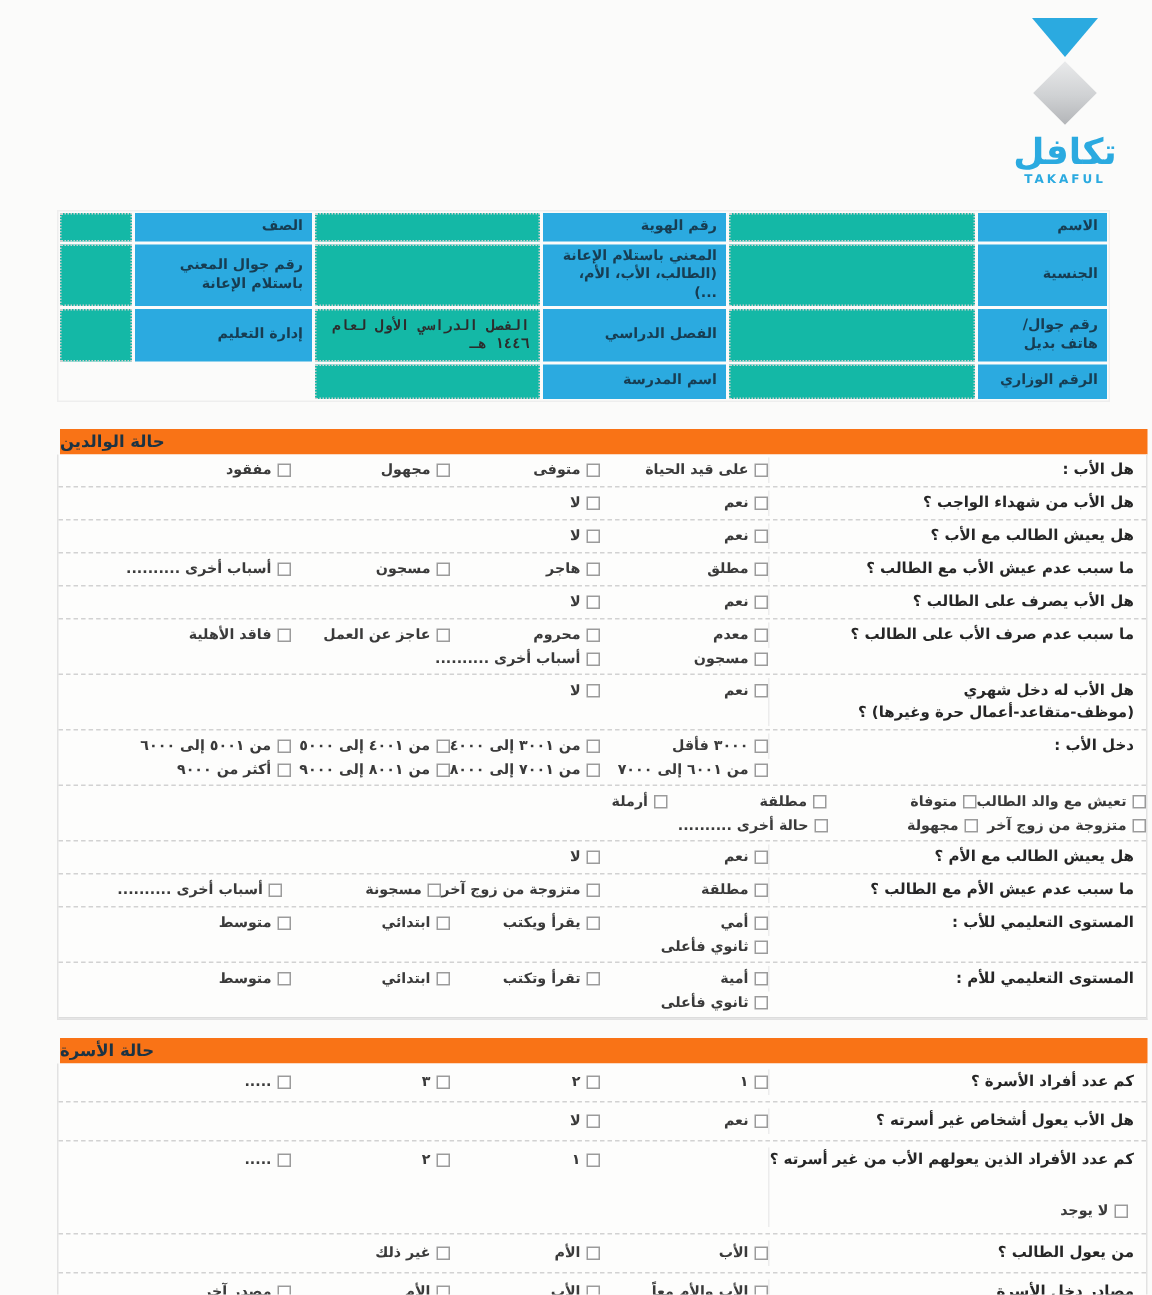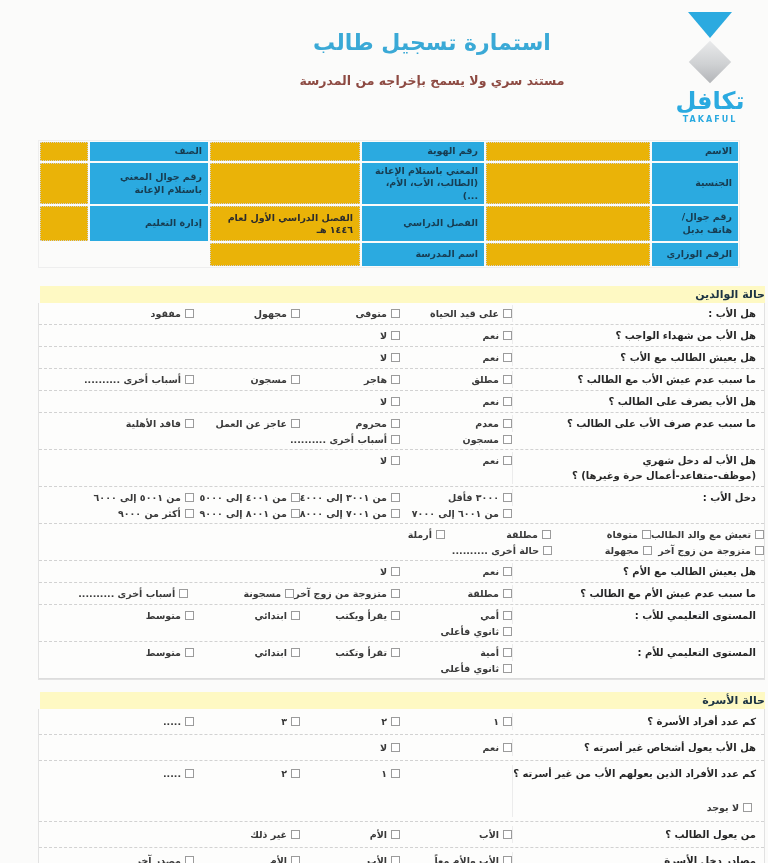--- a/index.html
+++ b/index.html
@@ -25,25 +25,25 @@
 
   
   .info{margin:16px 25px 0 0;width:700px;display:flex;flex-direction:column;border:1px solid #eee;}
   .irow{display:grid;grid-template-columns:88px 166px 124px 152px 120px 1fr;}
   .irow:nth-child(1){min-height:21px;}
   .irow:nth-child(2){min-height:40px;}
   .irow:nth-child(3){min-height:37px;}
   .irow:nth-child(4){min-height:25px;}
   .icell{display:flex;align-items:center;font-size:9.5px;box-sizing:border-box;}
   .icell.label{background:#2baae0;color:#173d52;font-weight:bold;padding:2px 6px;margin:1px;line-height:1.3;}
-  .icell.value{background:#eab308;border:1px dotted #cfcfcf;margin:1px;padding:1px 6px;font-weight:bold;color:#2c2c2c;line-height:1.25;}
+  .icell.value{background:#14b8a6;border:1px dotted #cfcfcf;margin:1px;padding:1px 6px;font-weight:bold;color:#2c2c2c;line-height:1.25;font-family:Liberation Mono, monospace;}
   .icell.blank{background:transparent;}
 
   
-  .secbar{margin-top:18px;background:#fef9c3;color:#1c3343;font-weight:bold;font-size:11px;text-align:right;padding:2px 0;width:725px;}
+  .secbar{margin-top:18px;background:#f97316;color:#1c3343;font-weight:bold;font-size:11px;text-align:left;padding:2px 0;width:725px;}
   .secbar.fam{margin-top:12px;}
 
   
   .qtable{width:725px;border:1px solid #e2e2e2;border-top:none;background:#fdfdfc;}
   .qrow{display:flex;align-items:flex-start;border-bottom:1px dashed #d2d2d2;padding:2px 0;}
   .qrow:last-child{border-bottom:1px solid #ddd;}
   .fam .qrow,.qtable.fam-t .qrow{padding:4px 0;}
   .qcell{width:252px;flex:0 0 252px;padding:1px 8px 1px 0;font-size:10px;font-weight:bold;color:#262626;line-height:15px;box-sizing:border-box;border-left:1px solid #ececec;}
   .opts{flex:1;display:flex;flex-direction:column;}
   .oline{display:flex;}
@@ -60,24 +60,20 @@
 
 <div class="page">
 
   <div class="hdr">
     <div class="logo">
       <div class="tri"></div>
       <div class="diamond"></div>
       <div class="logo-ar">تكافل</div>
       <div class="logo-en">TAKAFUL</div>
     </div>
-    <div class="titleblock">
-      <h1 class="title">استمارة تسجيل طالب</h1>
-      <div class="subtitle">مستند سري ولا يسمح بإخراجه من المدرسة</div>
-    </div>
   </div>
 
   <div class="info" id="info-table">
       <div class="irow">
         <div class="icell label">الاسم</div>
         <div class="icell value"></div>
         <div class="icell label">رقم الهوية</div>
         <div class="icell value"></div>
         <div class="icell label">الصف</div>
         <div class="icell value"></div>

